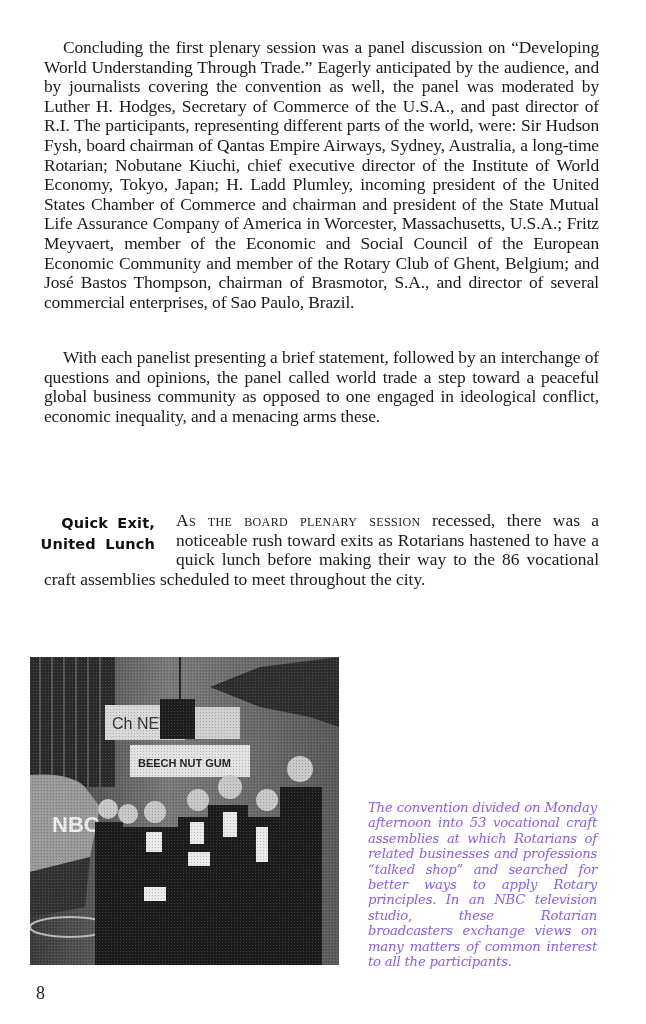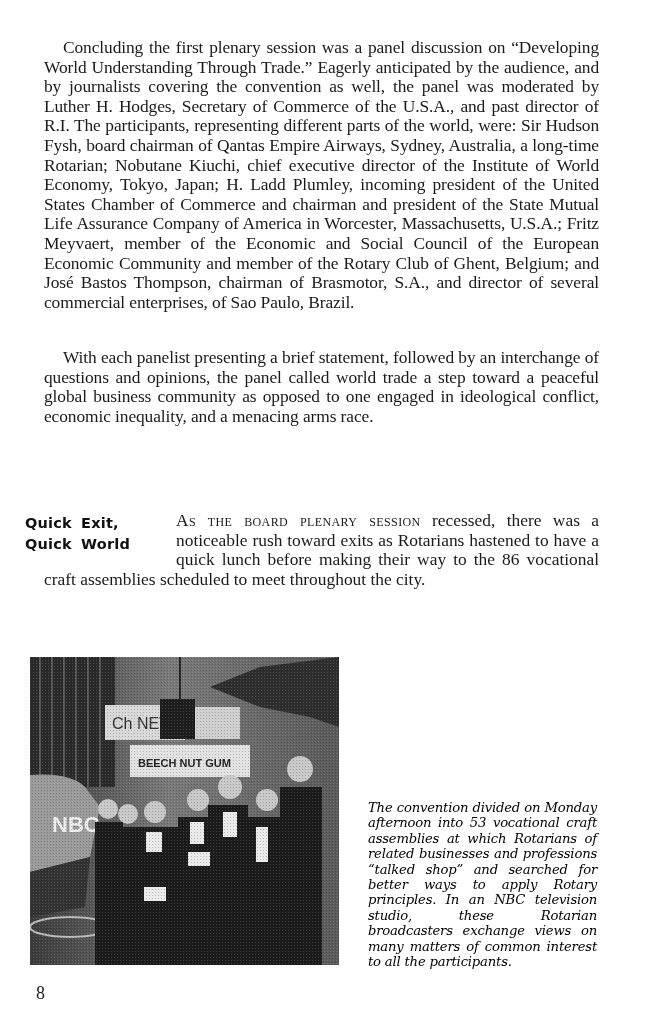--- a/index.html
+++ b/index.html
@@ -14,57 +14,57 @@
     letter-spacing: -0.1px;
   }
   .para p { margin: 0; text-indent: 19px; }
   #p1 { top: 38px; }
   #p2 { top: 348px; }
   .side-head {
     position: absolute; left: 25px; top: 513px; width: 130px;
     font-family: "DejaVu Sans", "Liberation Sans", sans-serif; font-weight: bold;
     font-size: 14.5px; line-height: 21px; color: #111; letter-spacing: 0.2px;
   }
-  .side-head span { display: block; word-spacing: 4px; }
+  .side-head span { display: block; word-spacing: 4px; text-align: right; }
   #p3 {
     position: absolute; left: 44px; top: 511px; width: 555px;
     font-size: 17.4px; line-height: 19.6px; text-align: justify;
   }
   #p3 .float-space { float: left; width: 132px; height: 58px; }
   #p3 .sc { font-variant: small-caps; letter-spacing: 0.4px; }
   .photo {
     position: absolute; left: 30px; top: 657px; width: 309px; height: 308px;
     background: #555; overflow: hidden;
   }
   .photo svg { display: block; }
   .caption {
     position: absolute; left: 368px; top: 800px; width: 229px;
     font-style: italic; font-size: 13.2px; line-height: 15.4px; text-align: justify;
-    color: #000000; font-family: "DejaVu Serif", "Liberation Serif", serif; letter-spacing: -0.2px;
+    color: #8b5cf6; font-family: "DejaVu Serif", "Liberation Serif", serif; letter-spacing: -0.2px;
   }
   .page-number {
     position: absolute; left: 36px; top: 983px; font-size: 18px; color: #222;
   }
 </style>
 </head>
 <body>
 
 <div class="page">
 
   <div class="para" id="p1">
     <p>Concluding the first plenary session was a panel discussion on “Developing World Understanding Through Trade.” Eagerly antici­pated by the audience, and by journalists covering the convention as well, the panel was moderated by Luther H. Hodges, Secretary of Commerce of the U.S.A., and past director of R.I. The partici­pants, representing different parts of the world, were: Sir Hudson Fysh, board chairman of Qantas Empire Airways, Sydney, Aus­tralia, a long-time Rotarian; Nobutane Kiuchi, chief executive director of the Institute of World Economy, Tokyo, Japan; H. Ladd Plumley, incoming president of the United States Chamber of Commerce and chairman and president of the State Mutual Life As­surance Company of America in Worcester, Massachusetts, U.S.A.; Fritz Meyvaert, member of the Economic and Social Council of the European Economic Community and member of the Rotary Club of Ghent, Belgium; and José Bastos Thompson, chairman of Bras­motor, S.A., and director of several commercial enterprises, of Sao Paulo, Brazil.</p>
   </div>
 
   <div class="para" id="p2">
-    <p>With each panelist presenting a brief statement, followed by an interchange of questions and opinions, the panel called world trade a step toward a peaceful global business community as opposed to one engaged in ideological conflict, economic inequality, and a menacing arms race.</p>
+    <p>With each panelist presenting a brief statement, followed by an interchange of questions and opinions, the panel called world trade a step toward a peaceful global business community as opposed to one engaged in ideological conflict, economic inequality, and a menacing arms these.</p>
   </div>
 
   <div class="side-head">
     <span>Quick Exit,</span>
-    <span>Quick World</span>
+    <span>United Lunch</span>
   </div>
 
   <div id="p3">
     <span class="float-space"></span><span class="sc">As the board plenary session</span><span> recessed, there was a noticeable rush toward exits as Rotarians hastened to have a quick lunch before making their way to the 86 vocational craft assemblies scheduled to meet throughout the city.</span>
   </div>
 
   <div class="photo">
     <svg width="309" height="308" viewBox="0 0 309 308" xmlns="http://www.w3.org/2000/svg">
       <defs>
         <pattern id="grain" width="3" height="3" patternUnits="userSpaceOnUse">

